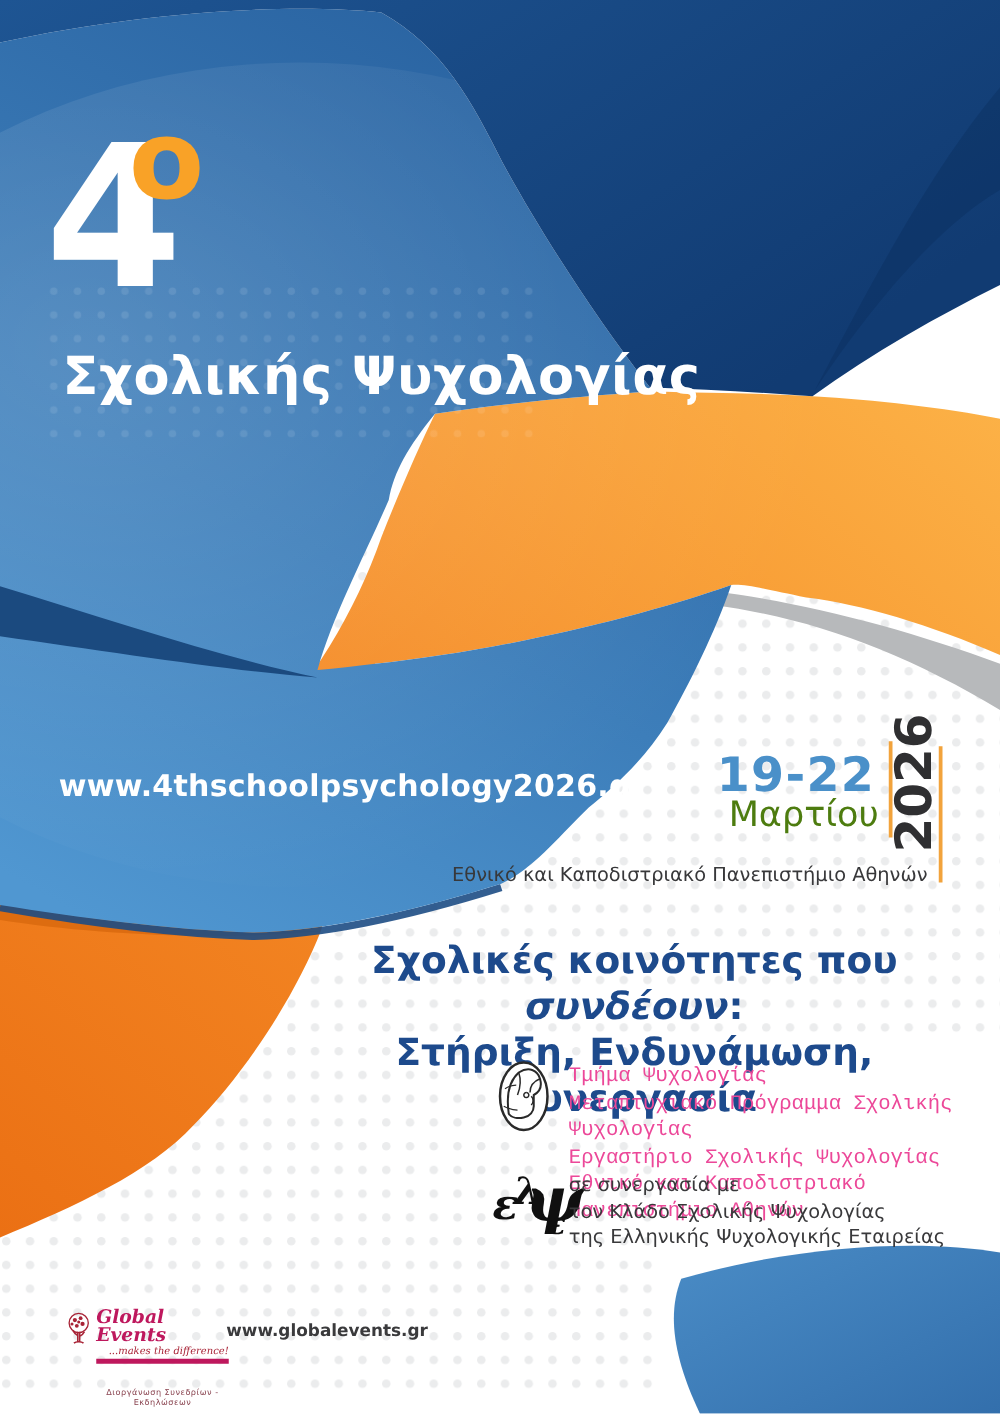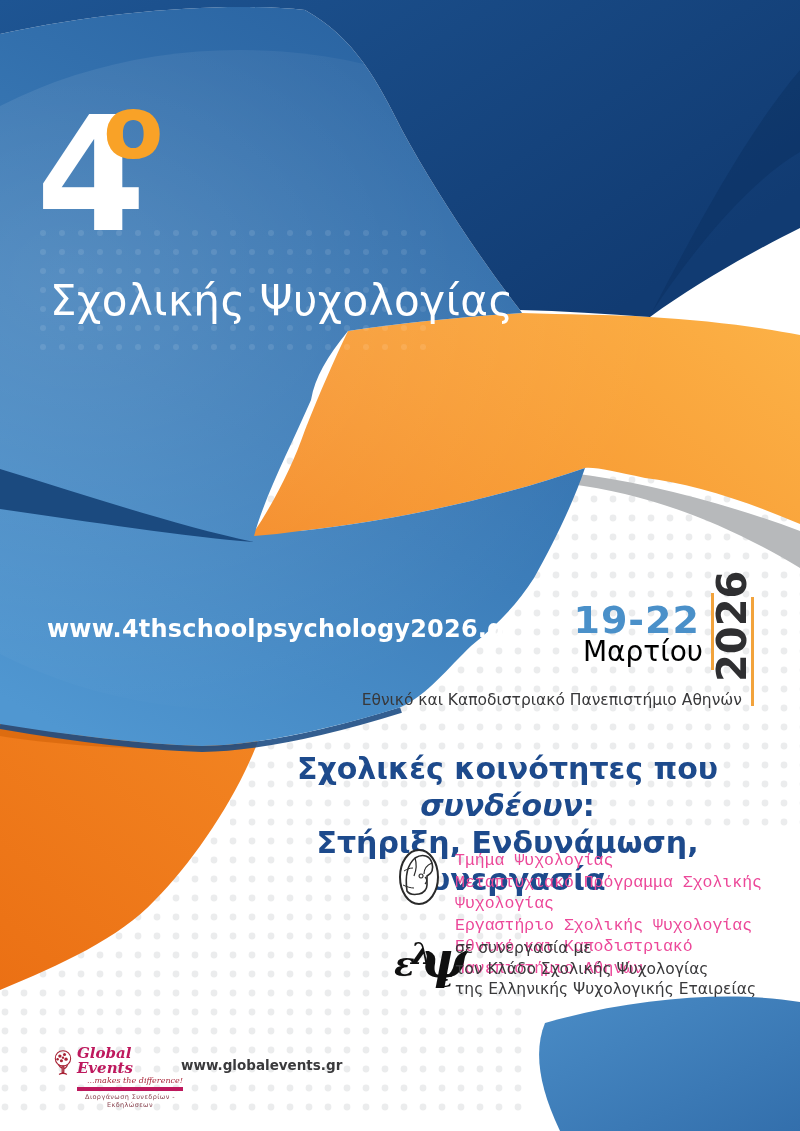--- a/index.html
+++ b/index.html
@@ -6,25 +6,25 @@
   #poster{
     position:relative;width:800px;height:1131px;overflow:hidden;background:#fff;
     font-family:"DejaVu Sans","Liberation Sans",sans-serif;
   }
   #bg{position:absolute;left:0;top:0;width:800px;height:1131px;}
   .abs{position:absolute;}
   
   .ed-num{left:36px;top:96px;font-size:158px;font-weight:800;color:#ffffff;line-height:1;letter-spacing:-4px;}
   .ed-sup{left:103px;top:84px;font-size:88px;font-weight:800;color:#f9a227;line-height:1;}
   .kicker{left:52px;top:239px;font-size:27px;font-weight:400;color:#dbe8f6;letter-spacing:2.5px;}
-  .main-title{left:50px;top:276px;font-size:42px;font-weight:400;color:#ffffff;letter-spacing:.5px;}
+  .main-title{left:50px;top:276px;font-size:42px;font-weight:700;color:#ffffff;letter-spacing:.5px;}
   .site{left:47px;top:615px;font-size:24px;font-weight:700;color:#ffffff;letter-spacing:.2px;}
   
   .days{left:480px;top:598px;width:220px;text-align:right;font-size:38px;font-weight:700;color:#4a90c9;letter-spacing:1px;}
-  .month{left:480px;top:635px;width:223px;text-align:right;font-size:28px;font-weight:400;color:#000000;}
+  .month{left:480px;top:635px;width:223px;text-align:right;font-size:28px;font-weight:400;color:#4d7c0f;}
   .year{left:682px;top:612px;width:100px;height:40px;text-align:center;font-size:40px;font-weight:600;color:#2f2f31;transform:rotate(-90deg);line-height:40px;}
   .vline{width:3px;background:#f2a33c;}
   .vline1{left:711px;top:593px;height:77px;}
   .vline2{left:751px;top:597px;height:109px;}
   .venue1{left:400px;top:670px;width:342px;text-align:right;font-size:17px;font-weight:700;color:#38383a;}
   .venue2{left:360px;top:691px;width:382px;text-align:right;font-size:15.5px;font-weight:400;color:#38383a;}
   
   .tagline{left:225px;top:750px;width:565px;text-align:center;font-size:30px;font-weight:700;color:#1d4a8c;line-height:37px;}
   .tagline .em{font-style:italic;}
   
@@ -32,21 +32,21 @@
   .uoa-lines{left:455px;top:850px;font-size:16.5px;line-height:21.5px;color:#ec4899;font-family:Liberation Mono, monospace;}
   .elpse-logo{left:394px;top:933px;width:58px;height:62px;font-family:"DejaVu Serif","Liberation Serif",serif;color:#101010;}
   .elpse-logo span{position:absolute;font-style:italic;font-weight:700;line-height:1;}
   .elpse-lines{left:455px;top:938px;font-size:15.5px;line-height:20.5px;color:#39393b;}
   
   .ge{left:53px;top:1046px;width:130px;}
   .ge-row{display:flex;align-items:flex-start;}
   .ge-txt{margin-left:4px;}
   .ge-name{font-family:"DejaVu Serif","Liberation Serif",serif;font-style:italic;font-weight:700;font-size:15px;color:#be185d;line-height:15px;}
   .ge-tag{font-family:"DejaVu Serif","Liberation Serif",serif;font-style:italic;font-size:8px;color:#a82336;text-align:right;line-height:9px;border-bottom:4px solid #be185d;padding-bottom:2px;}
-  .ge-sub{font-size:6.5px;color:#8a4450;letter-spacing:.4px;margin-top:2px;text-align:center;}
+  .ge-sub{font-size:6.5px;color:#8a4450;letter-spacing:.4px;margin-top:19px;text-align:center;}
   .ge-site{left:181px;top:1057px;font-size:13.5px;font-weight:700;color:#3a3a3c;}
 </style>
 </head>
 <body>
 
 <div id="poster">
 
   <svg id="bg" viewBox="0 0 800 1131" preserveAspectRatio="none">
     <defs>
       <linearGradient id="gNavy" x1="0" y1="0" x2="1" y2="0.6">

